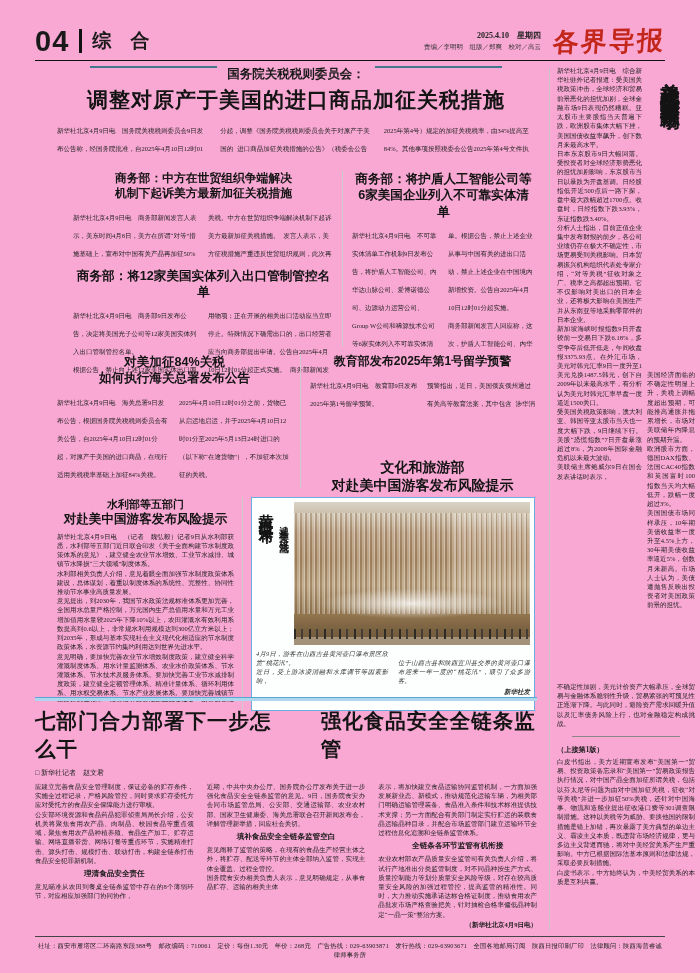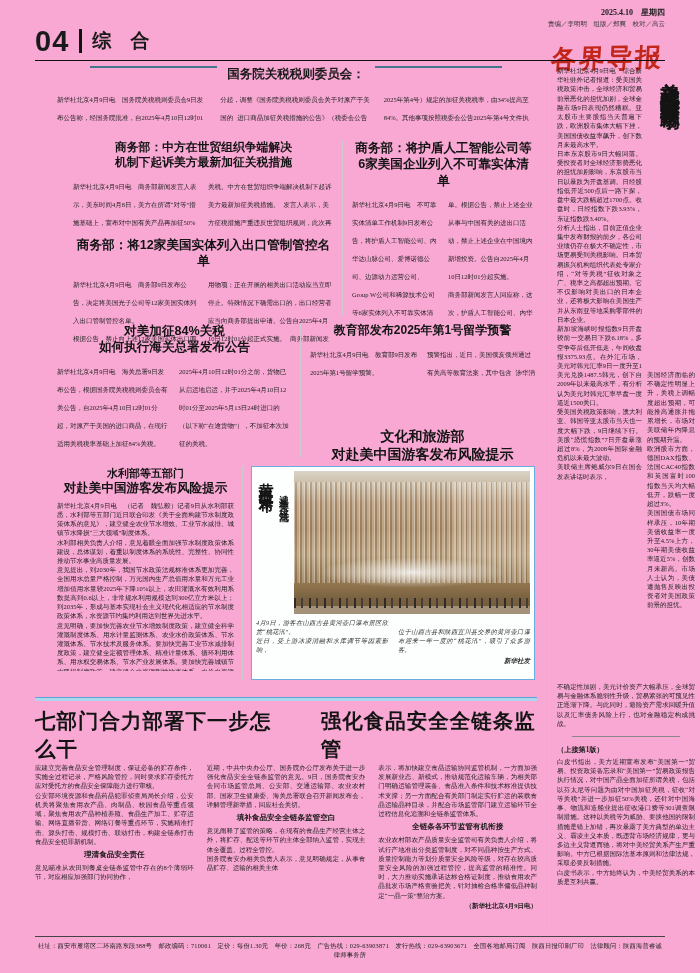--- a/index.html
+++ b/index.html
@@ -2,21 +2,21 @@
 <html><head>
 <meta charset="utf-8">
 <style>
   html,body{margin:0;padding:0;background:#e8e8e8;}
   .page{position:relative;width:700px;height:973px;background:#f9a8d4;margin:0 auto;overflow:hidden;
         font-family:"Liberation Serif","DejaVu Serif",serif;color:#1a1a1a;}
   .hd{position:absolute;left:35px;right:35px;top:24px;height:34px;display:flex;align-items:center;}
   .pgnum{font-family:"Liberation Sans","DejaVu Sans",sans-serif;font-size:29px;font-weight:900;letter-spacing:1px;}
   .hd-bar{width:3px;height:24px;background:#111;margin:0 10px;}
   .sec-title{font-family:"Liberation Sans","DejaVu Sans",sans-serif;font-size:19px;font-weight:900;letter-spacing:7px;}
-  .hd-right{margin-left:auto;display:flex;align-items:center;gap:12px;flex-direction:column;}
+  .hd-right{margin-left:auto;display:flex;align-items:center;gap:12px;}
   .hd-meta{text-align:right;}
   .hd-date{font-size:8px;font-weight:bold;color:#222;}
   .hd-staff{font-size:6.5px;color:#333;margin-top:2px;}
   .masthead{font-size:26px;font-weight:bold;color:#c3261a;letter-spacing:2px;transform:skewX(-5deg) rotate(-1deg);
             font-family:"DejaVu Serif","Liberation Serif",serif;}
   .toprule{position:absolute;left:35px;right:35px;top:60px;border-top:1.6px solid #111;}
   .vdivider{position:absolute;left:549px;top:68px;height:862px;border-left:1px solid #c8c8c8;}
 
   .h-sans{font-family:"Liberation Sans","DejaVu Sans",sans-serif;font-weight:900;color:#141414;}
   .body, .p{font-size:6.5px;line-height:1.42;text-align:justify;white-space:pre-line;color:#222;}
@@ -108,20 +108,21 @@
   <div class="vdivider"></div>
 
   <div class="leftcol">
 
     <div>
       <div class="kicker">
         <span class="kline"></span>
         <span class="ktext">国务院关税税则委员会：</span>
         <span class="kline"></span>
       </div>
+      <div class="lead-hl h-sans">调整对原产于美国的进口商品加征关税措施</div>
       <div class="lead-body clip">
         <span class="p">新华社北京4月9日电　国务院关税税则委员会9日发布公告称，经国务院批准，自2025年4月10日12时01分起，调整《国务院关税税则委员会关于对原产于美国的</span>
         <span class="p">进口商品加征关税措施的公告》（税委会公告2025年第4号）规定的加征关税税率，由34%提高至84%。其他事项按照税委会公告2025年第4号文件执行。</span>
         
       </div>
     </div>
 
     <div class="row row1">
       <div class="half-l">
         <div>
@@ -243,20 +244,21 @@
 白皮书表示，中方始终认为，中美经贸关系的本质是互利共赢。</div>
     </div>
   </div>
 
   <div class="bottom">
     <div class="blue-bar"></div>
     <div class="bot-hl h-sans">
       <span>七部门合力部署下一步怎么干</span>
       <span>强化食品安全全链条监管</span>
     </div>
+    <div class="byline">□ 新华社记者　赵文君</div>
     <div class="bot-cols">
       <div class="bot-col">
         <div class="p">应建立完善食品安全管理制度，保证必备的贮存条件，实施全过程记录，严格风险管控，同时要求贮存委托方应对受托方的食品安全保障能力进行审核。</div>
         <div class="p">公安部环境资源和食品药品犯罪侦查局局长介绍，公安机关将聚焦食用农产品、肉制品、校园食品等重点领域，聚焦食用农产品种植养殖、食品生产加工、贮存运输、网络直播带货、网络订餐等重点环节，实施精准打击、源头打击、规模打击、联动打击，构建全链条打击食品安全犯罪新机制。</div>
         <div class="subhead">理清食品安全责任</div>
         <div class="p">意见瞄准从农田到餐桌全链条监管中存在的8个薄弱环节，对应相应加强部门协同协作，</div>
       </div>
       <div class="bot-col">
         <div class="p">近期，中共中央办公厅、国务院办公厅发布关于进一步强化食品安全全链条监管的意见。9日，国务院食安办会同市场监管总局、公安部、交通运输部、农业农村部、国家卫生健康委、海关总署联合召开新闻发布会，详解管理新举措，回应社会关切。</div>
         <div class="subhead">填补食品安全全链条监管空白</div>

